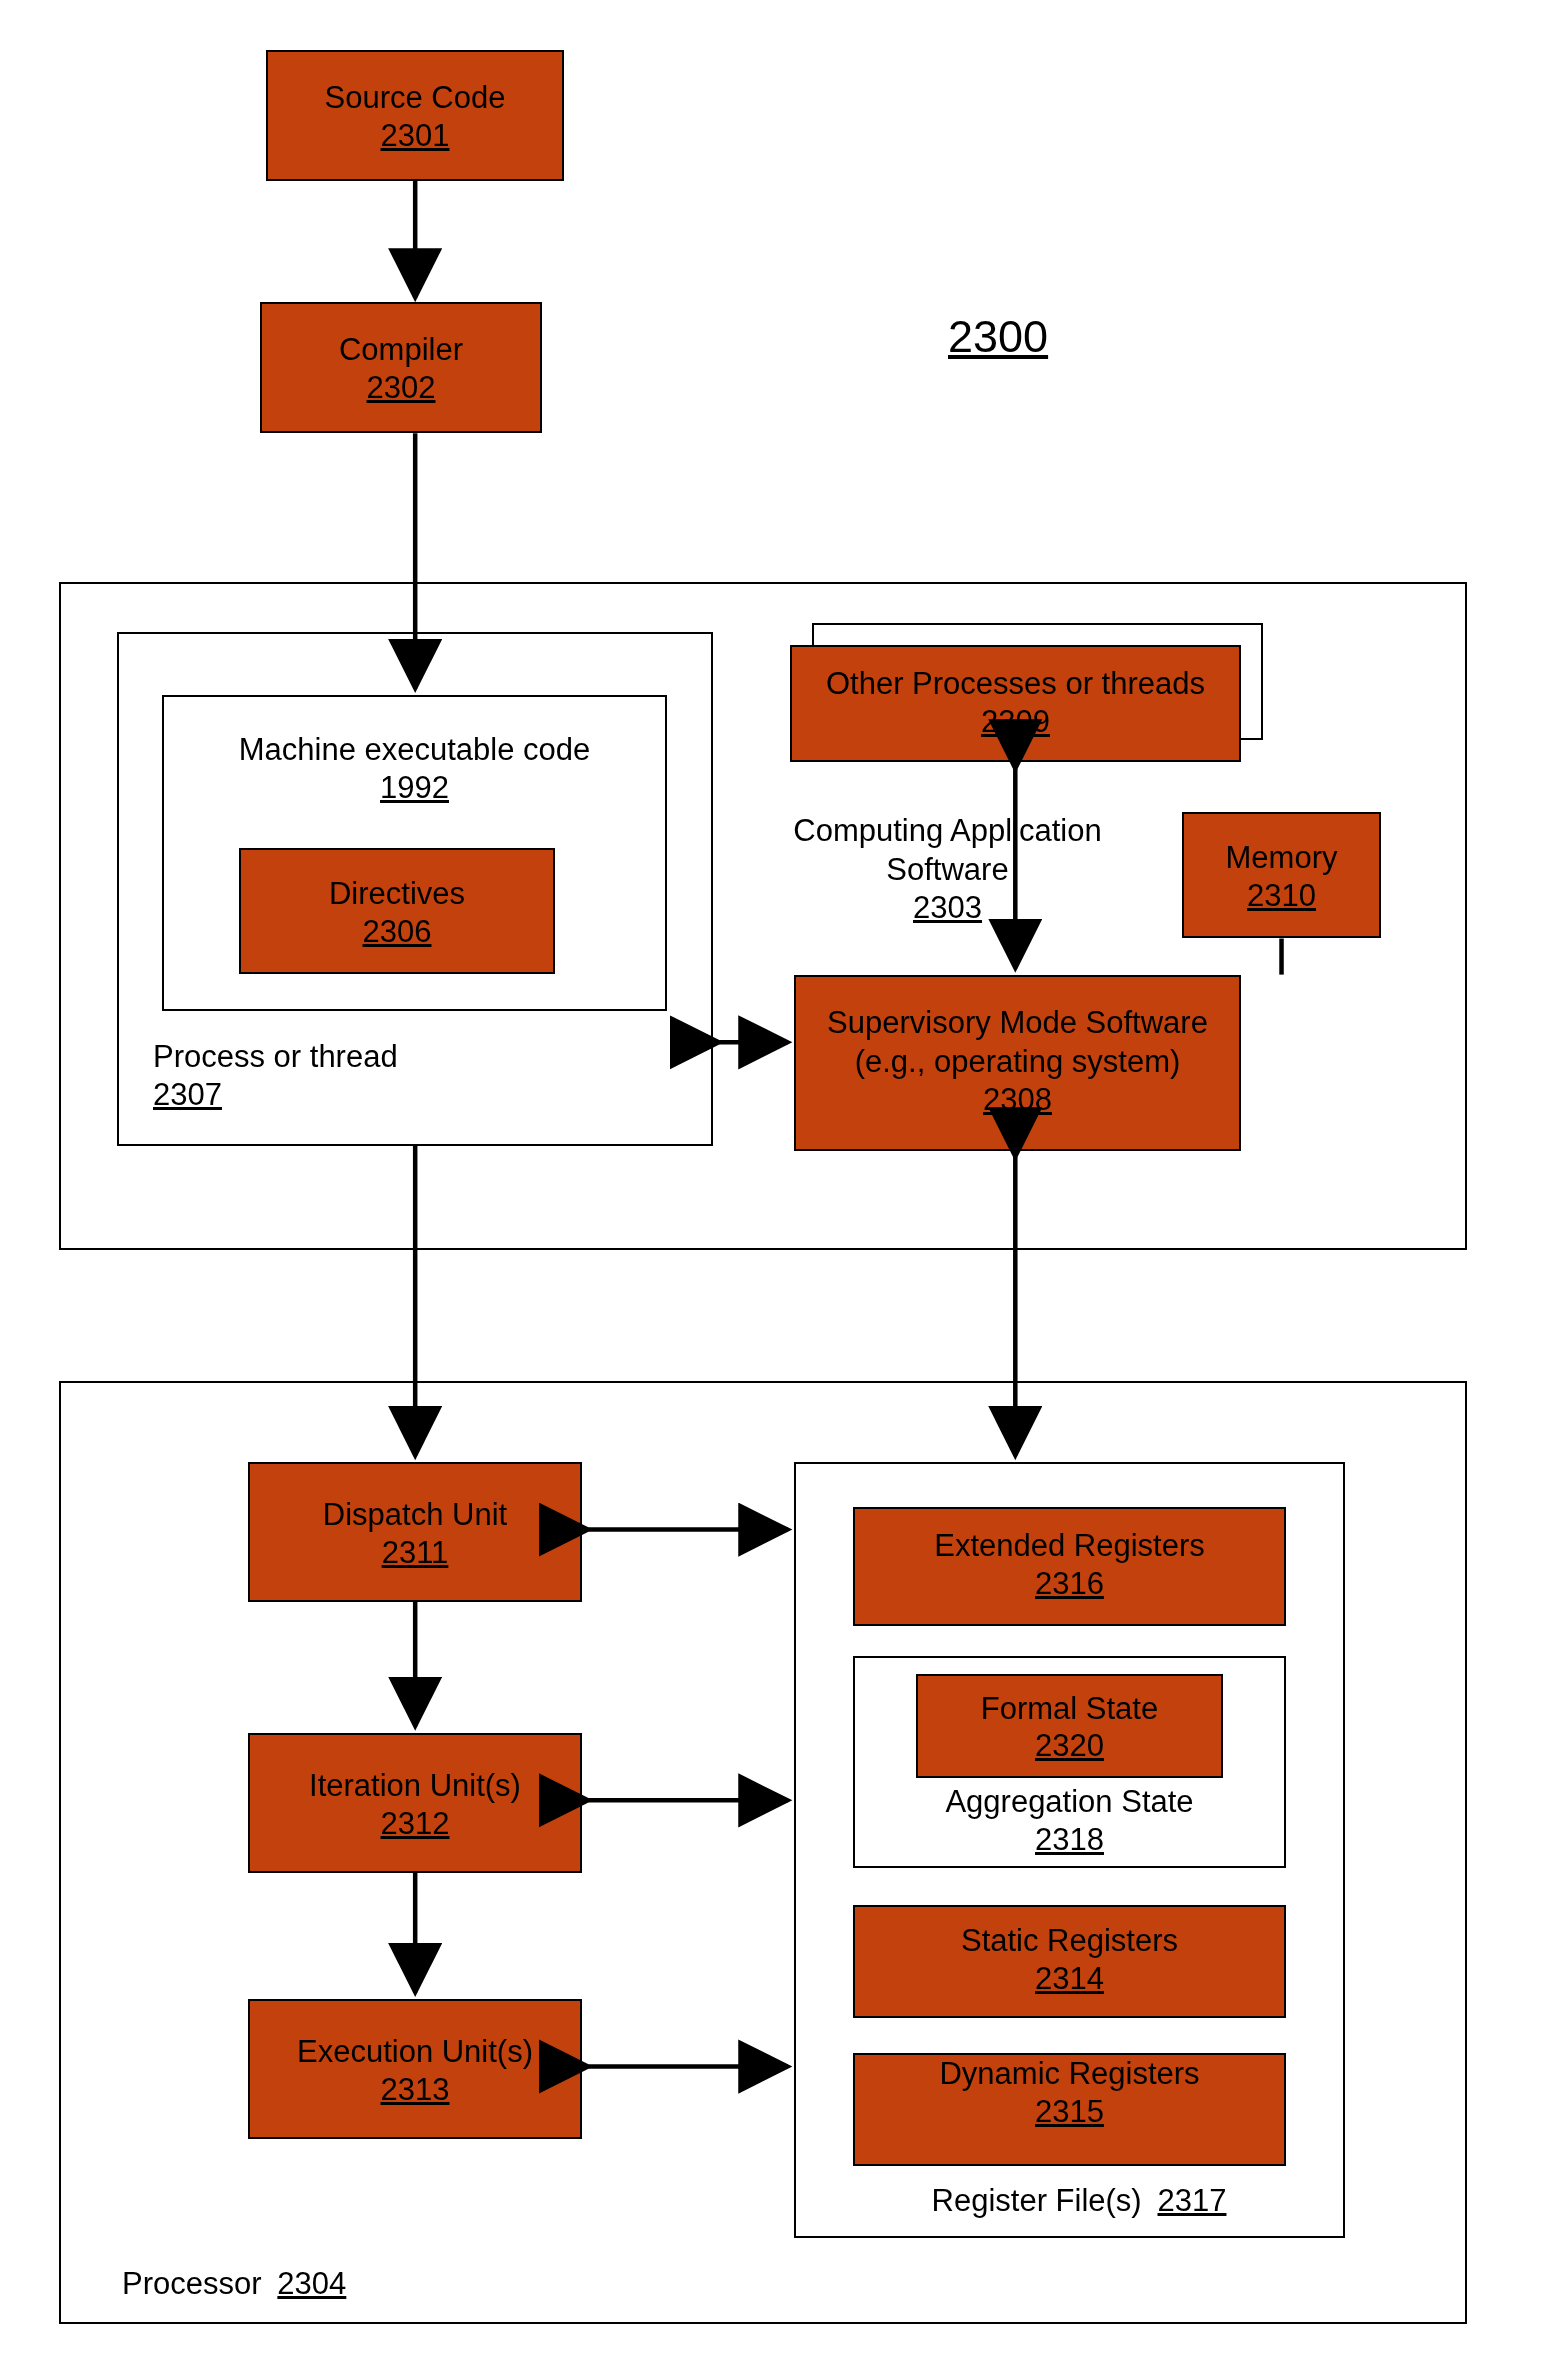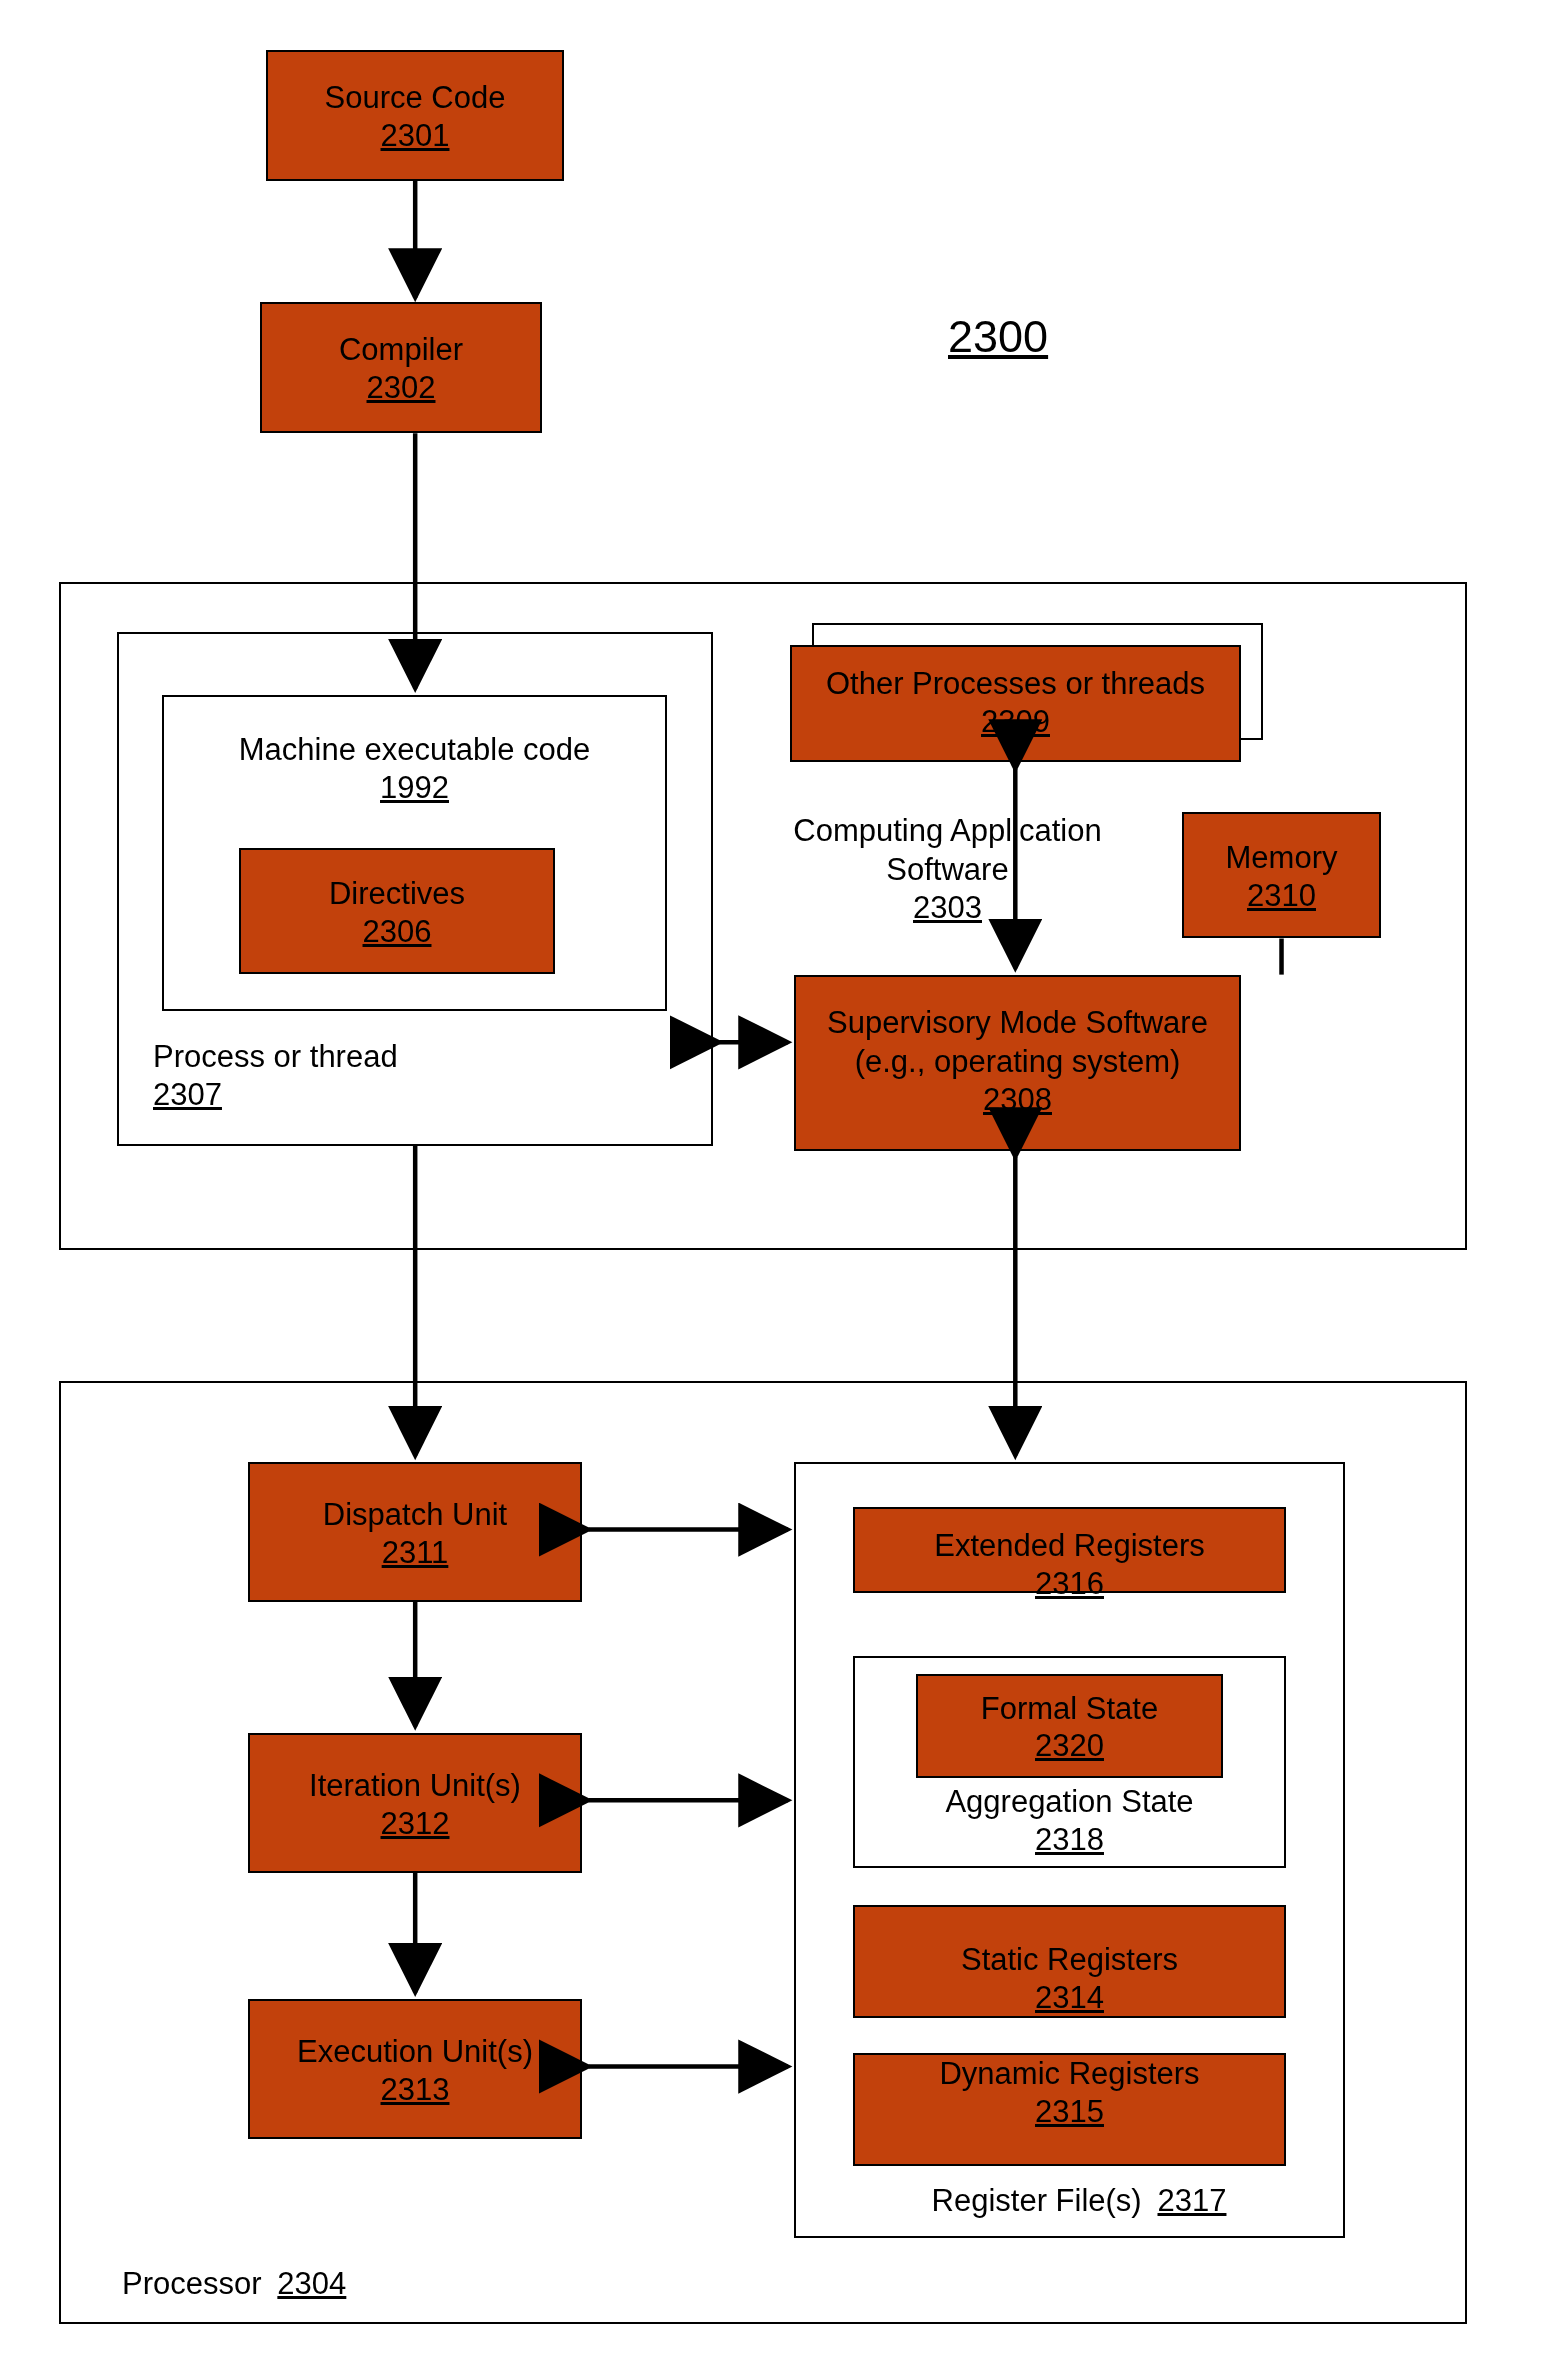--- a/index.html
+++ b/index.html
@@ -92,37 +92,37 @@
     <div class="lbl">Execution Unit(s)</div>
     <div class="num">2313</div>
   </div>
 
   <div class="box" style="left:794px;top:1462px;width:551px;height:776px;background:transparent"></div>
   <div class="pcaption" style="left:885px;top:2183px;width:388px;text-align:center">
     <span>Register File(s)</span>
     <span class="num" style="margin-left:7.2px">2317</span>
   </div>
 
-  <div class="box" style="left:853px;top:1507px;width:433px;height:86px;padding-top:18px">
+  <div class="box" style="left:853px;top:1507px;width:433px;height:119px;padding-top:18px">
     <div class="lbl">Extended Registers</div>
     <div class="num">2316</div>
   </div>
 
   <div class="box" style="left:853px;top:1656px;width:433px;height:212px;background:transparent"></div>
   <div class="noborder" style="left:853px;top:1783px;width:433px">
     <div class="lbl">Aggregation State</div>
     <div class="num">2318</div>
   </div>
 
   <div class="box" style="left:916px;top:1674px;width:307px;height:104px;padding-top:13.5px">
     <div class="lbl">Formal State</div>
     <div class="num">2320</div>
   </div>
 
-  <div class="box" style="left:853px;top:1905px;width:433px;height:113px;padding-top:34px">
+  <div class="box" style="left:853px;top:1905px;width:433px;height:113px;padding-top:15px">
     <div class="lbl">Static Registers</div>
     <div class="num">2314</div>
   </div>
 
   <div class="box" style="left:853px;top:2053px;width:433px;height:113px;">
     <div class="lbl">Dynamic Registers</div>
     <div class="num">2315</div>
   </div>
 
   <svg width="1546" height="2377" viewBox="0 0 1713 2634">

